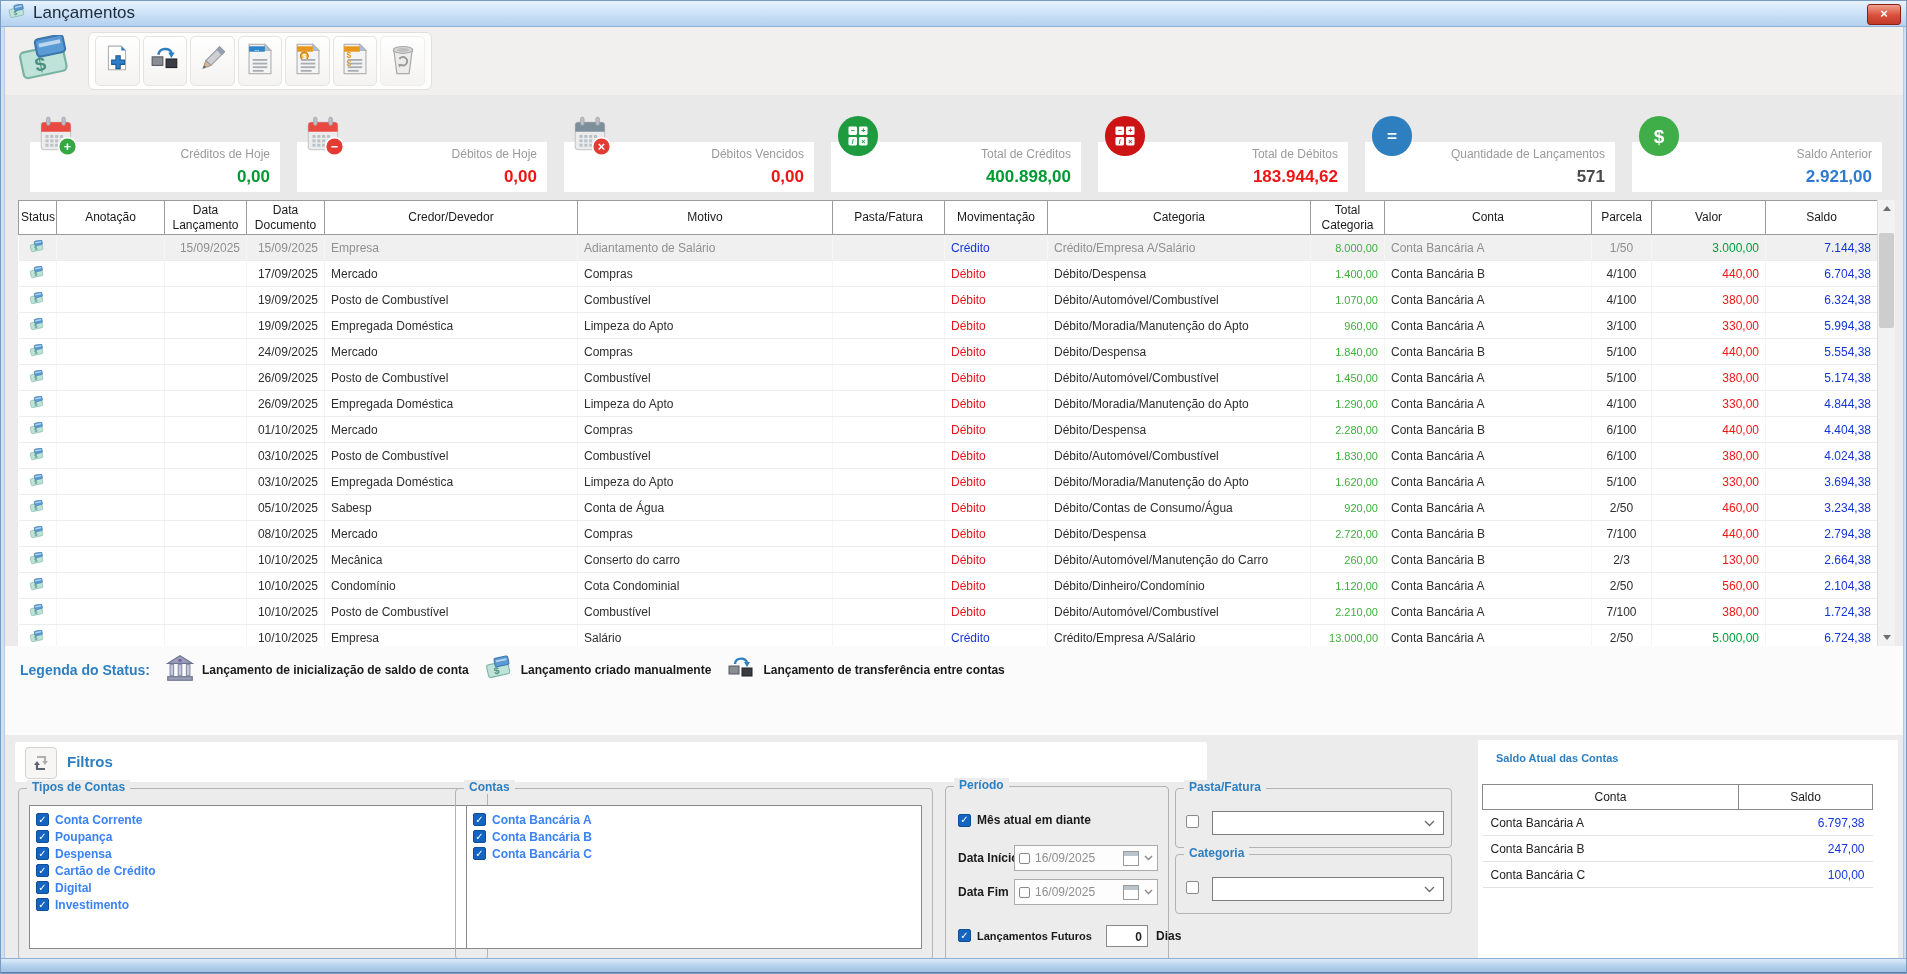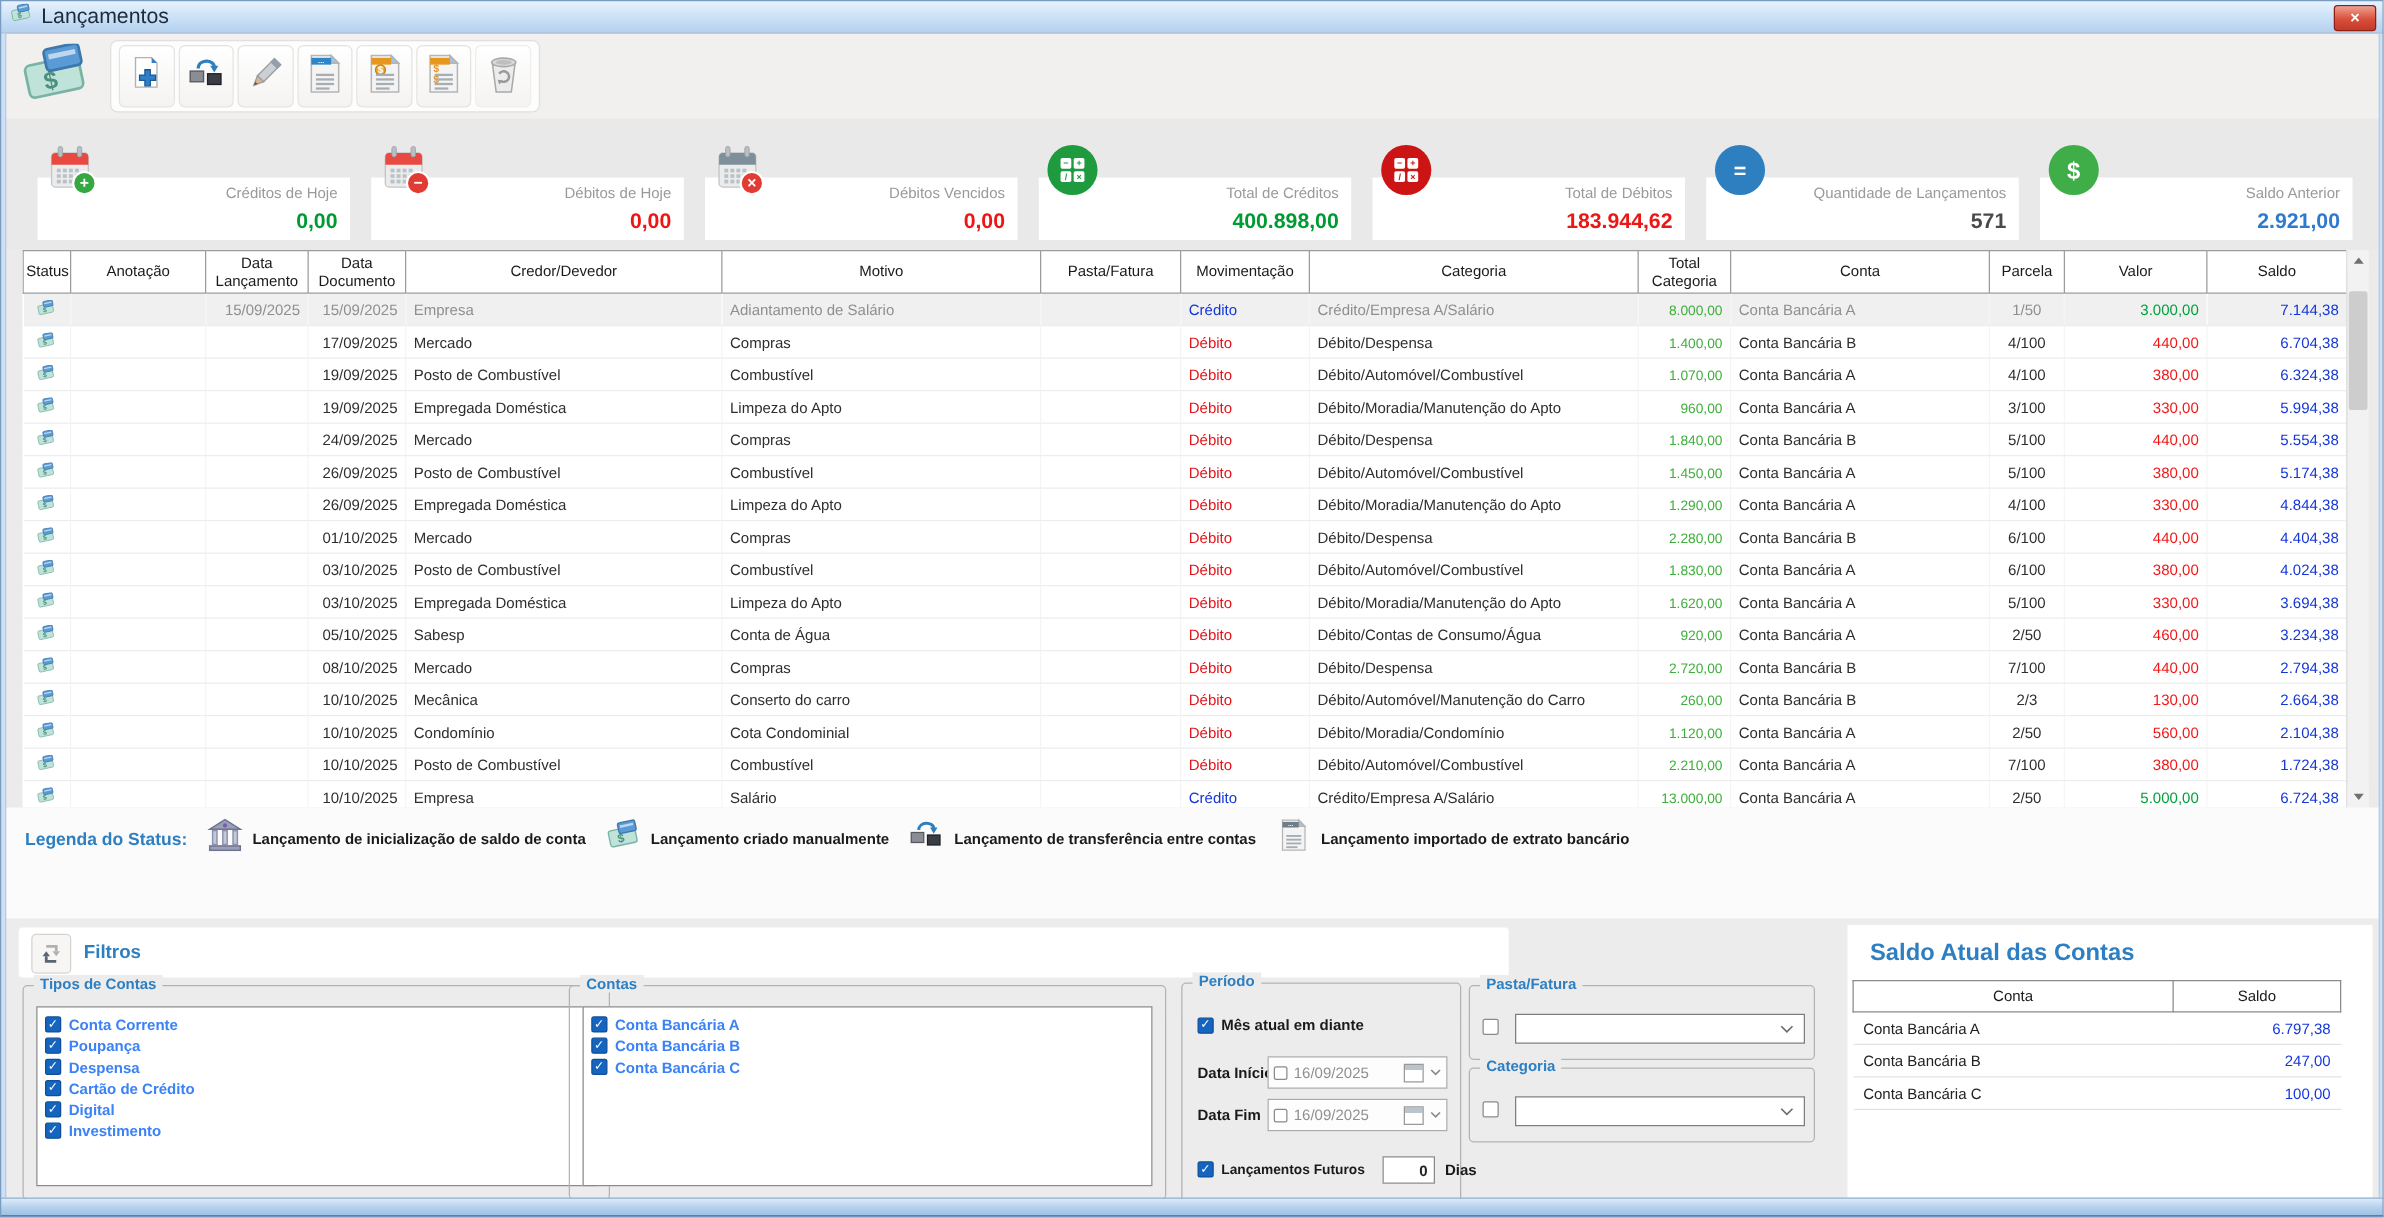--- a/index.html
+++ b/index.html
@@ -108,21 +108,21 @@
   .days-input{position:absolute;left:148px;top:-4px;width:42px;height:22px;border:1px solid #8a8a8a;background:#fff;
     font-size:12px;font-weight:bold;text-align:right;line-height:22px;padding-right:5px;box-sizing:border-box;}
   .dias-lbl{position:absolute;left:198px;top:0;}
 
   .combo{position:absolute;left:36px;top:22px;width:232px;height:24px;background:#fff;border:1px solid #7e7e7e;
     box-sizing:border-box;display:flex;align-items:center;justify-content:flex-end;padding:0 8px;}
   .gb-cb{position:absolute;left:10px;top:26px;}
 
   
   .saldo-panel{position:absolute;left:1478px;top:5px;width:420px;height:218px;background:#fff;}
-  .saldo-title{position:absolute;left:18px;top:12px;font-size:19px;font-weight:bold;color:#2d7fc1;}
+  .saldo-title{position:absolute;left:18px;top:12px;font-size:11px;font-weight:bold;color:#2d7fc1;}
   table.saldo{position:absolute;left:4px;top:44px;width:390px;border-collapse:collapse;table-layout:fixed;}
   .saldo th{border:1px solid #8a8a8a;font-weight:normal;font-size:12px;color:#1a1a1a;height:22px;background:#fff;text-align:center;}
   .saldo td{height:25px;border-bottom:1px solid #e2e2e2;font-size:12px;padding:0 8px;white-space:nowrap;overflow:hidden;}
   .saldo td.val{text-align:right;color:#1436d9;}
 </style>
 </head>
 <body>
 
 <div class="titlebar">
   <span id="title-icon"><svg width="18" height="15" viewBox="0 0 26 22">
@@ -688,21 +688,21 @@
         <rect x="11.5" y="3.5" width="10" height="1.8" fill="#bcd7ef"></rect>
                 </g>
               </svg></span></td>
           <td></td>
           <td class="num"></td>
           <td class="num">10/10/2025</td>
           <td>Condomínio</td>
           <td>Cota Condominial</td>
           <td></td>
           <td><span class="mov-debit">Débito</span></td>
-          <td>Débito/Moradia/Condomínio</td>
+          <td>Débito/Dinheiro/Condomínio</td>
           <td class="num"><span class="cat-total">1.120,00</span></td>
           <td>Conta Bancária A</td>
           <td class="ctr">2/50</td>
           <td class="num"><span class="amt-debit">560,00</span></td>
           <td class="num"><span class="bal">2.104,38</span></td>
         </tr>
         <tr>
           <td class="ctr"><span><svg width="16" height="13" viewBox="0 0 26 22">
       <g transform="rotate(-12 13 11)">
         <rect x="2" y="6" width="20" height="12" rx="2" fill="#bfe3d8" stroke="#79b3a4"></rect>
@@ -787,33 +787,20 @@
         <span class="lbl">Lançamento criado manualmente</span>
       </span>
       <span class="legend-item">
         <span><svg width="28" height="28" viewBox="0 0 28 26">
       <path d="M8 9 C8 2, 20 2, 20 8" fill="none" stroke="#2e7fc0" stroke-width="2.4"></path>
       <polygon points="17,7 23,7 20,12" fill="#2e7fc0"></polygon>
       <rect x="2" y="11" width="10" height="8" fill="#8a8d94" stroke="#55585e"></rect>
       <rect x="15" y="13" width="10" height="8" fill="#3a3d44" stroke="#1f2126"></rect>
           </svg></span>
         <span class="lbl">Lançamento de transferência entre contas</span>
-      </span>
-      <span class="legend-item">
-        <span><svg width="28" height="28" viewBox="0 0 24 28">
-      <path d="M3 2 h13 l5 5 v19 h-18 z" fill="#f4f4f4" stroke="#b5b5b5"></path>
-      <path d="M16 2 l5 5 h-5 z" fill="#9fc4e8" stroke="#b5b5b5"></path>
-      <rect x="3" y="3.5" width="13" height="4.5" fill="#6f7d88"></rect>
-            <text x="9.5" y="7.2" font-size="5" font-weight="bold" fill="#fff" text-anchor="middle">...</text>
-      <rect x="6" y="14" width="12" height="1.5" fill="#a8adb2"></rect>
-      <rect x="6" y="17" width="12" height="1.5" fill="#a8adb2"></rect>
-      <rect x="6" y="20" width="12" height="1.5" fill="#a8adb2"></rect>
-      <rect x="6" y="23" width="9" height="1.5" fill="#a8adb2"></rect>
-          </svg></span>
-        <span class="lbl">Lançamento importado de extrato bancário</span>
       </span>
     </div>
 </div>
 
 <div class="filters-area">
   <div class="filtros-bar">
     <div class="swap-btn" id="swap-btn">
         <svg width="20" height="20" viewBox="0 0 20 20">
       <path d="M6 4 h8 v4" fill="none" stroke="#b0b0b0" stroke-width="2.2"></path>
           <polygon points="11,8 17,8 14,12" fill="#b0b0b0"></polygon>

